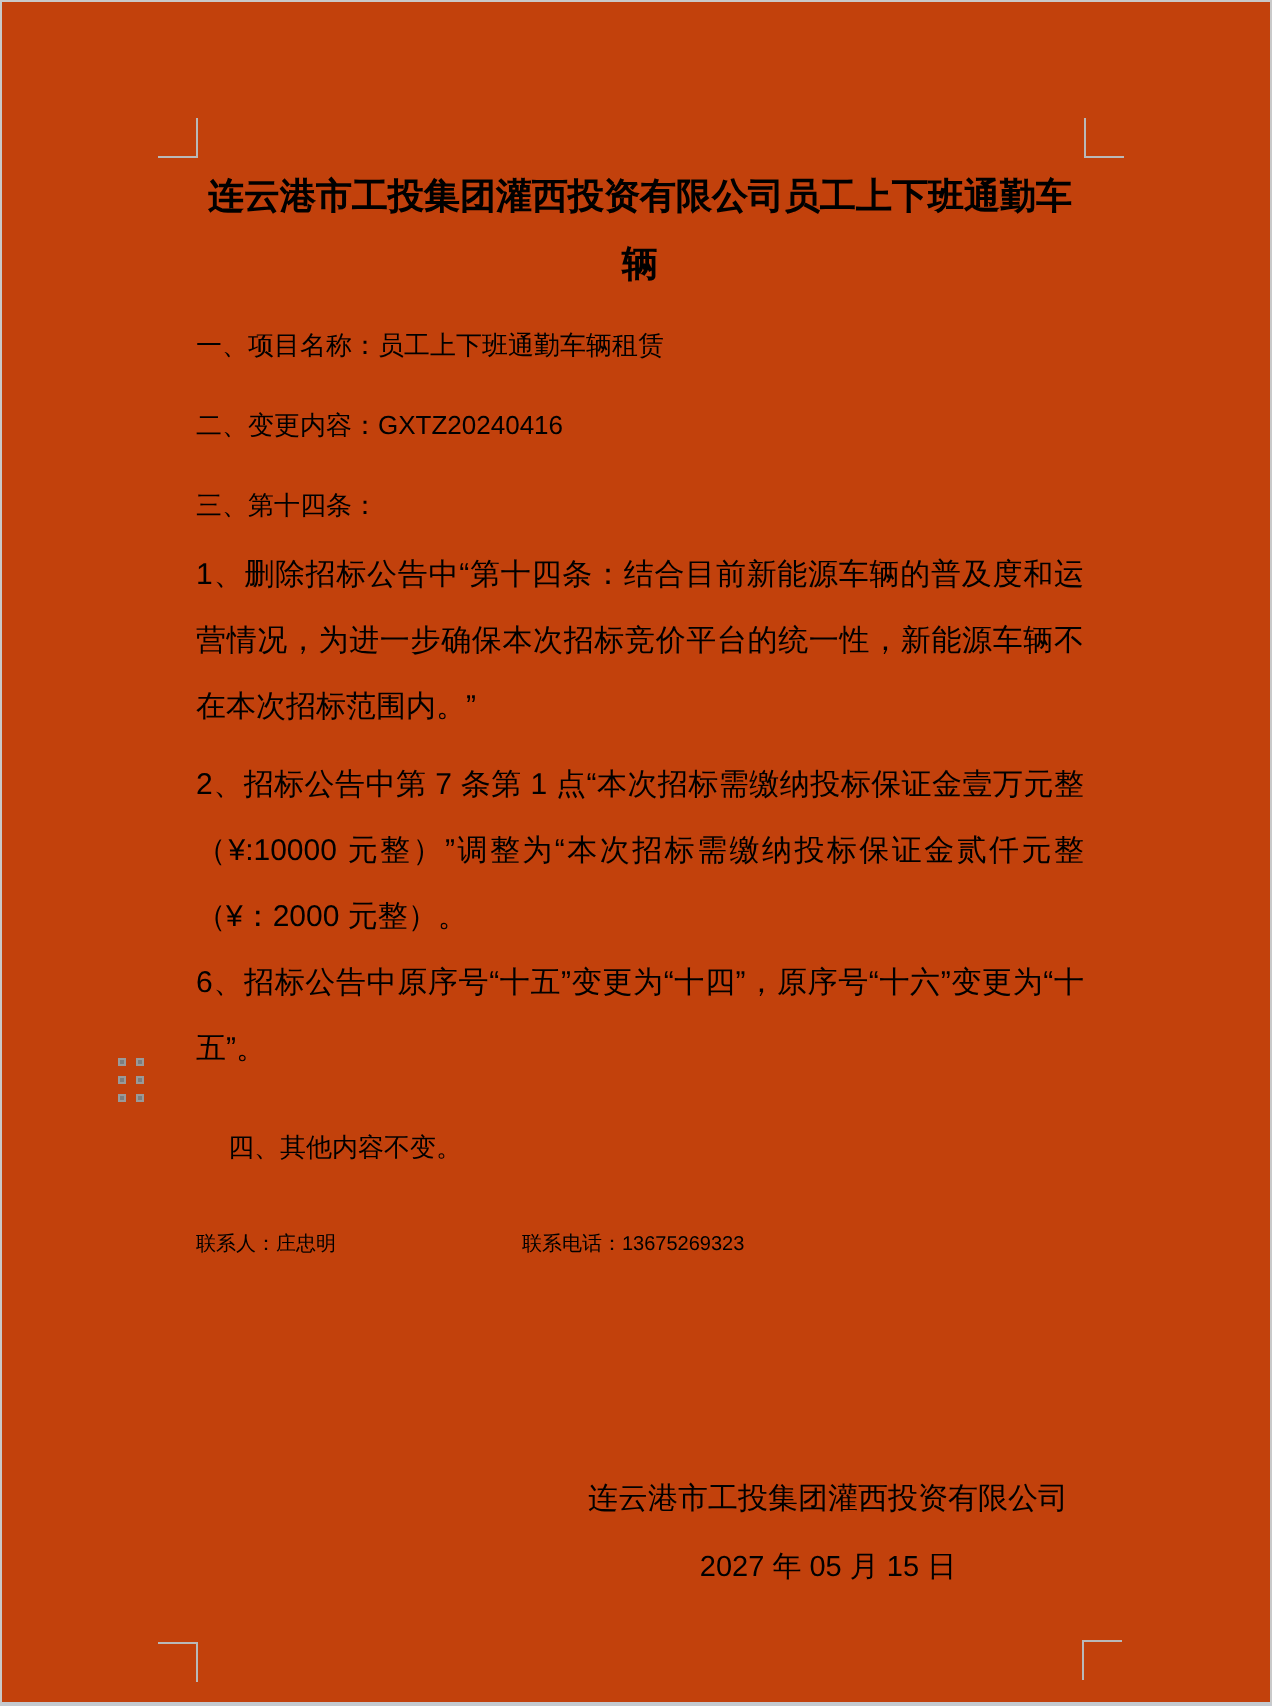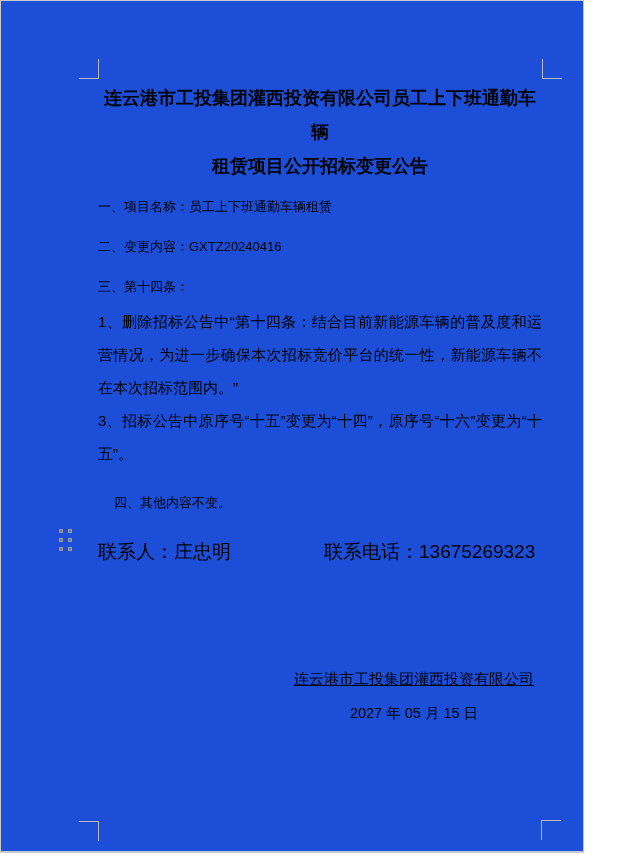--- a/index.html
+++ b/index.html
@@ -4,23 +4,23 @@
 <style>
   html, body {
     margin: 0;
     padding: 0;
     background: #ffffff;
     font-family: "Liberation Sans", sans-serif;
     color: #000000;
   }
   .page {
     position: relative;
-    width: 584px;
+    width: 636px;
     height: 853px;
-    background: #1d4ed8;
+    background: #c2410c;
     box-sizing: border-box;
     border: 1px solid #c9c9c9;
     border-bottom: 2px solid #c4cad0;
     overflow: hidden;
   }
   
   .crop {
     position: absolute;
     width: 19px;
     height: 19px;
@@ -70,38 +70,37 @@
   .sec.no-gap { margin: 16px; }
   .sec.small-after { margin-bottom: 2px; }
   .item {
     font-size: 15px;
     line-height: 33px;
     margin: 0;
     text-align: justify;
   }
   .item.gap-before { margin-top: 6px; }
   .contact {
-    font-size: 19px;
+    font-size: 10px;
     line-height: 33px;
     margin: 0;
   }
   .contact .spacer {
     display: inline-block;
     width: 93px;
   }
   .signature {
     margin: 94px 8px 0 auto;
     width: fit-content;
     text-align: center;
   }
   .signature .company {
     font-size: 15px;
     line-height: 34px;
     white-space: nowrap;
-    text-decoration: underline;
   }
   .signature .date {
     font-size: 14.5px;
     line-height: 34px;
     white-space: nowrap;
   }
 </style>
 </head>
 <body>
 
@@ -118,33 +117,33 @@
     <span></span>
     <span></span>
     <span></span>
     <span></span>
   </div>
 
   <div class="content">
 
     <div class="doc-title">
       <div>连云港市工投集团灌西投资有限公司员工上下班通勤车辆</div>
-      <div>租赁项目公开招标变更公告</div>
     </div>
 
     <p class="sec">一、项目名称：员工上下班通勤车辆租赁</p>
 
     <p class="sec">二、变更内容：GXTZ20240416</p>
 
     <p class="sec small-after">三、第十四条：</p>
 
     <p class="item">1、删除招标公告中“第十四条：结合目前新能源车辆的普及度和运营情况，为进一步确保本次招标竞价平台的统一性，新能源车辆不在本次招标范围内。”</p>
 
+    <p class="item gap-before">2、招标公告中第 7 条第 1 点“本次招标需缴纳投标保证金壹万元整（¥:10000 元整）”调整为“本次招标需缴纳投标保证金贰仟元整（¥：2000 元整）。</p>
 
-    <p class="item">3、招标公告中原序号“十五”变更为“十四”，原序号“十六”变更为“十五”。</p>
+    <p class="item">6、招标公告中原序号“十五”变更为“十四”，原序号“十六”变更为“十五”。</p>
 
     <p class="sec no-gap">四、其他内容不变。</p>
 
     <p class="contact">
       <span>联系人：</span><span>庄忠明</span><span class="spacer"></span><span>联系电话：</span><span>13675269323</span>
     </p>
 
     <div class="signature">
       <div class="company">连云港市工投集团灌西投资有限公司</div>
       <div class="date">2027 年 05 月 15 日</div>

